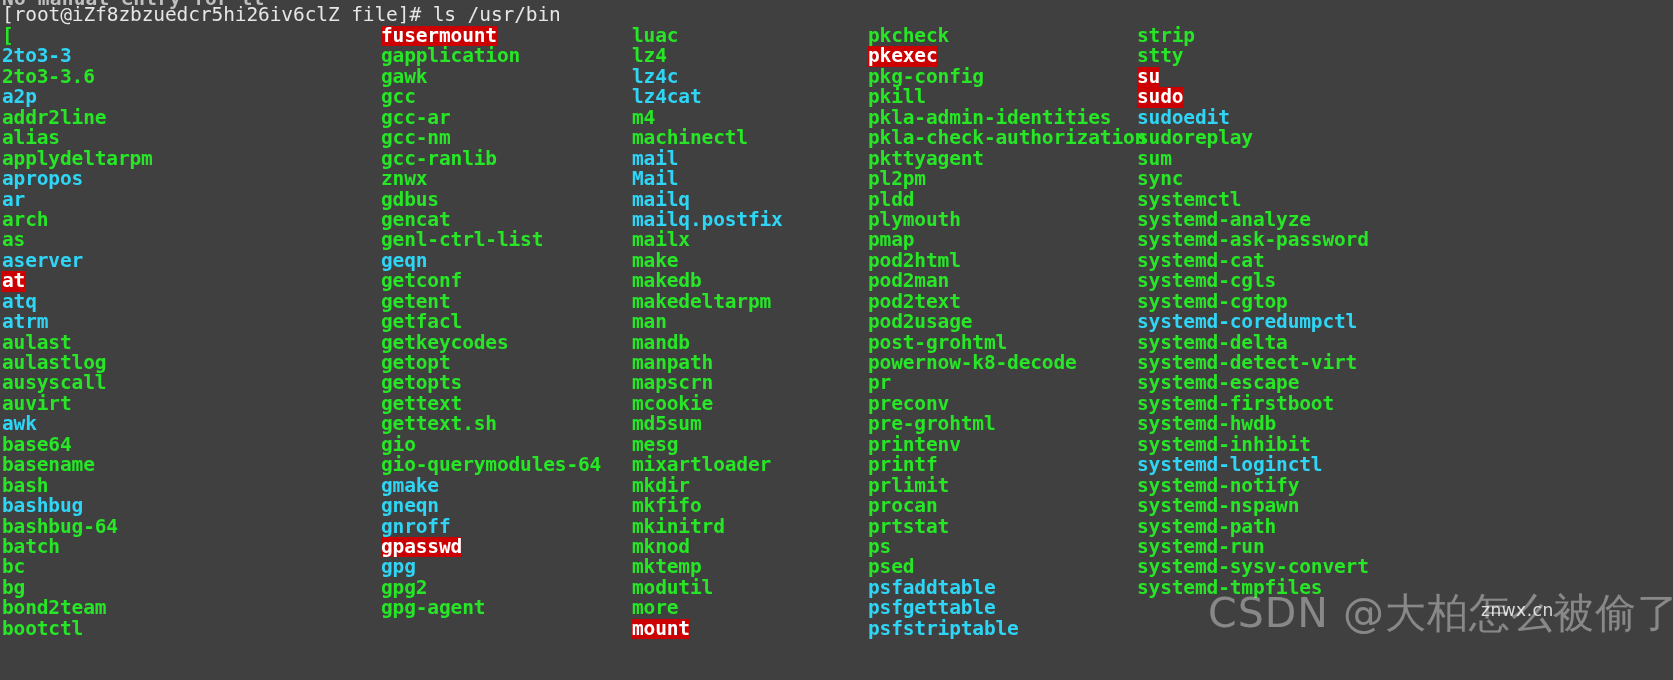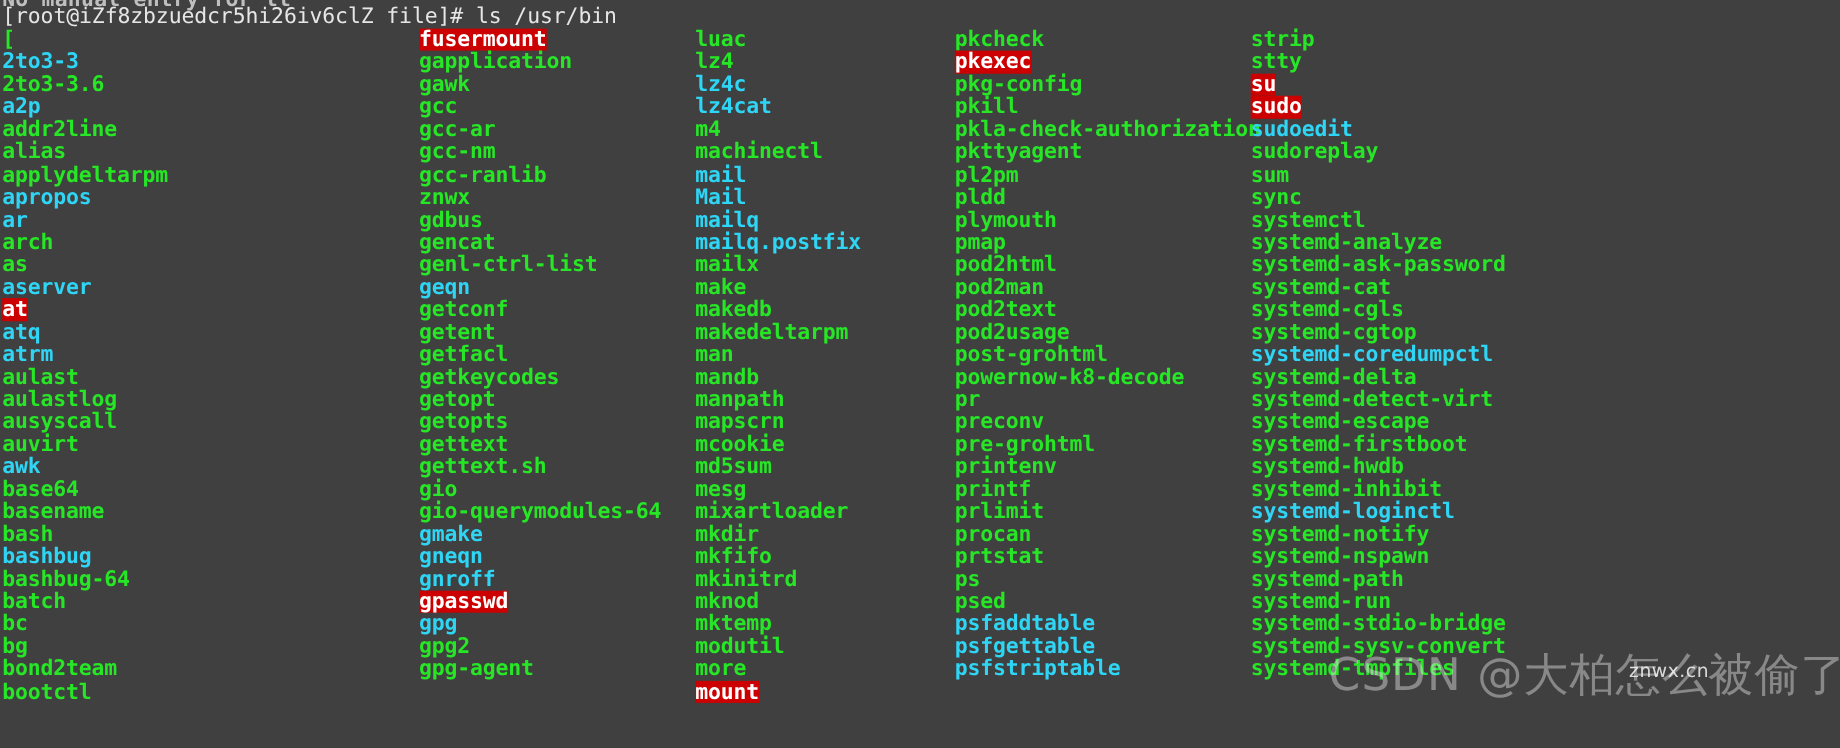--- a/index.html
+++ b/index.html
@@ -211,20 +211,21 @@
         <div class="ls-entry c-exec">mktemp</div>
         <div class="ls-entry c-exec">modutil</div>
         <div class="ls-entry c-exec">more</div>
         <div class="ls-entry c-setuid">mount</div>
       </div>
       <div class="ls-column ls-col-3">
         <div class="ls-entry c-exec">pkcheck</div>
         <div class="ls-entry c-setuid">pkexec</div>
         <div class="ls-entry c-exec">pkg-config</div>
         <div class="ls-entry c-exec">pkill</div>
+        <div class="ls-entry c-exec">pkla-admin-identities</div>
         <div class="ls-entry c-exec">pkla-check-authorization</div>
         <div class="ls-entry c-exec">pkttyagent</div>
         <div class="ls-entry c-exec">pl2pm</div>
         <div class="ls-entry c-exec">pldd</div>
         <div class="ls-entry c-exec">plymouth</div>
         <div class="ls-entry c-exec">pmap</div>
         <div class="ls-entry c-exec">pod2html</div>
         <div class="ls-entry c-exec">pod2man</div>
         <div class="ls-entry c-exec">pod2text</div>
         <div class="ls-entry c-exec">pod2usage</div>
@@ -264,21 +265,20 @@
         <div class="ls-entry c-exec">systemd-detect-virt</div>
         <div class="ls-entry c-exec">systemd-escape</div>
         <div class="ls-entry c-exec">systemd-firstboot</div>
         <div class="ls-entry c-exec">systemd-hwdb</div>
         <div class="ls-entry c-exec">systemd-inhibit</div>
         <div class="ls-entry c-link">systemd-loginctl</div>
         <div class="ls-entry c-exec">systemd-notify</div>
         <div class="ls-entry c-exec">systemd-nspawn</div>
         <div class="ls-entry c-exec">systemd-path</div>
         <div class="ls-entry c-exec">systemd-run</div>
-        <div class="ls-entry c-exec">systemd-stdio-bridge</div>
         <div class="ls-entry c-exec">systemd-sysv-convert</div>
         <div class="ls-entry c-exec">systemd-tmpfiles</div>
       </div>
     </div>
 
   <div id="watermark-csdn">CSDN @大柏怎么被偷了</div>
 
   <div id="watermark-znwx">znwx.cn</div>
 
 </div>

